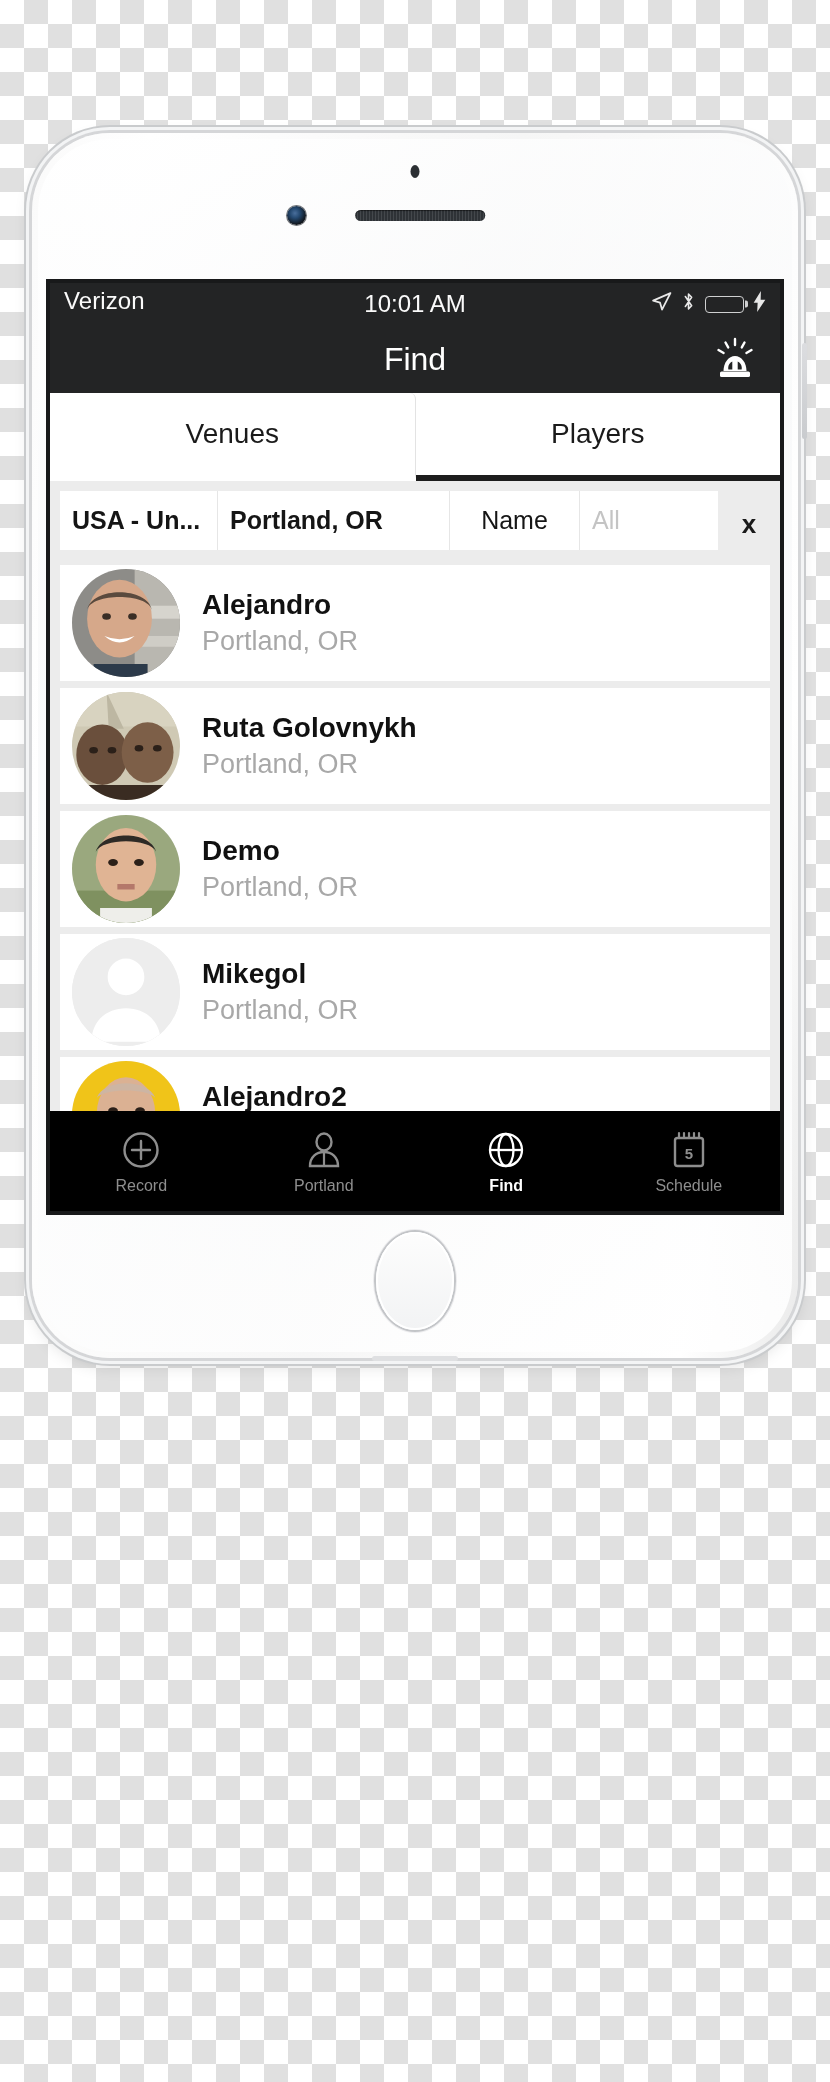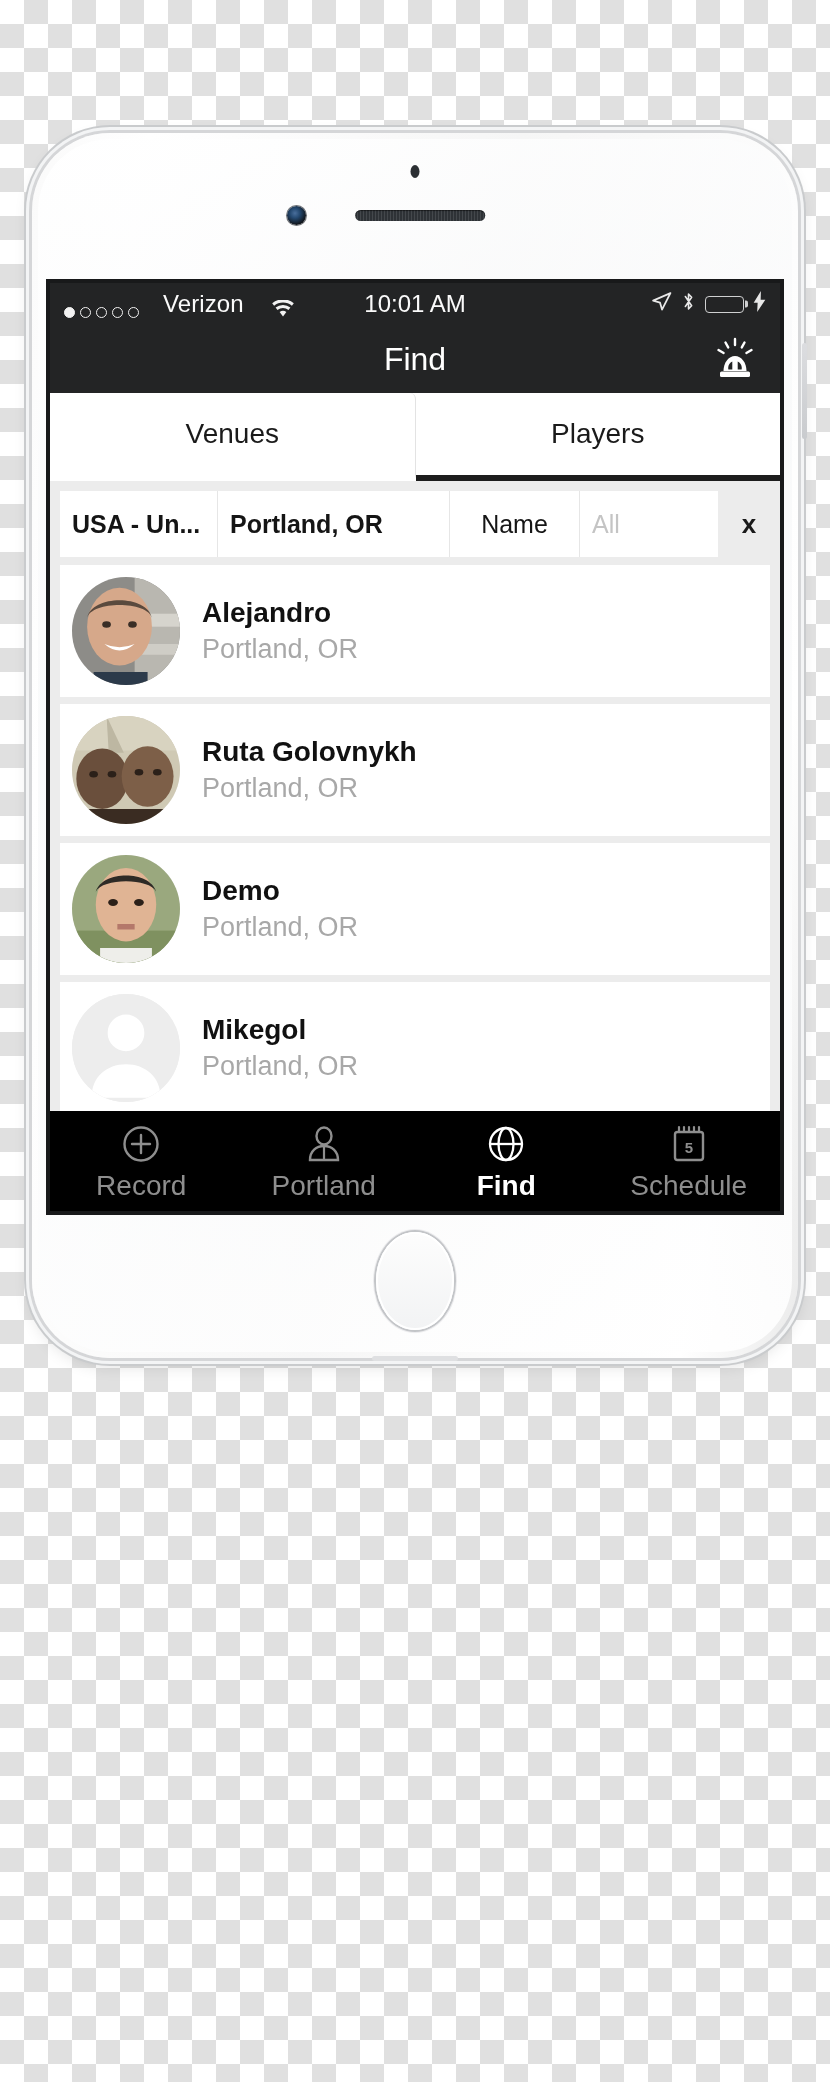--- a/index.html
+++ b/index.html
@@ -128,21 +128,21 @@
     height: 42px;
     background: #232425;
     color: #fafafa;
     display: flex;
     align-items: center;
     padding: 0 14px;
     font-size: 24px;
     flex: 0 0 auto;
     position: relative;
   }
-  .sb-left { display: flex; align-items: flex-end; gap: 24px; }
+  .sb-left { display: flex; align-items: center; gap: 18px; flex-direction: column; }
   .signal-dots { display: flex; gap: 5px; align-items: center; }
   .sdot {
     width: 11px; height: 11px; border-radius: 50%;
     border: 1.6px solid #f2f2f2;
     box-sizing: border-box;
   }
   .sdot.on { background: #f2f2f2; }
   .carrier { font-size: 24px; letter-spacing: 0.1px; }
   .wifi-ico { margin-left: 3px; display: flex; }
   .sb-time {
@@ -240,21 +240,21 @@
     display: flex;
     align-items: stretch;
     flex: 0 0 auto;
     height: 66px;
     box-sizing: content-box;
   }
   .filter-fields {
     display: flex;
     flex: 1;
     background: #ffffff;
-    height: 66px;
+    height: 59px;
   }
   .f-cell {
     display: flex;
     align-items: center;
     padding: 0 12px;
     font-size: 25px;
     color: #151515;
     font-weight: 700;
     border-right: 1px solid #e6e6e6;
     white-space: nowrap;
@@ -278,21 +278,21 @@
 
   
   .player-list {
     flex: 1;
     background: #ececec;
     padding: 0 10px;
     overflow: hidden;
   }
   .player-row {
     background: #ffffff;
-    height: 132px;
+    height: 116px;
     display: flex;
     align-items: center;
     padding: 0 0 0 12px;
     margin-bottom: 7px;
     box-sizing: border-box;
   }
   .avatar {
     width: 108px; height: 108px;
     border-radius: 50%;
     flex: 0 0 auto;
@@ -334,21 +334,21 @@
     display: flex;
     flex-direction: column;
     align-items: center;
     justify-content: center;
     gap: 7px;
     color: #8e8e8e;
   }
   .tb-item.active { color: #ffffff; }
   .tb-item.active .tb-label { font-weight: 700; }
   .tb-icon { height: 42px; display: flex; align-items: center; justify-content: center; }
-  .tb-label { font-size: 28px; line-height: 1; }
+  .tb-label { font-size: 16px; line-height: 1; }
 </style>
 </head>
 <body>
 
 <div class="phone">
   <div class="phone-inner-sheen"></div>
   <div class="sensor-dot"></div>
   <div class="speaker-grille"></div>
   <div class="front-camera"></div>
   <div class="side-btn power"></div>

